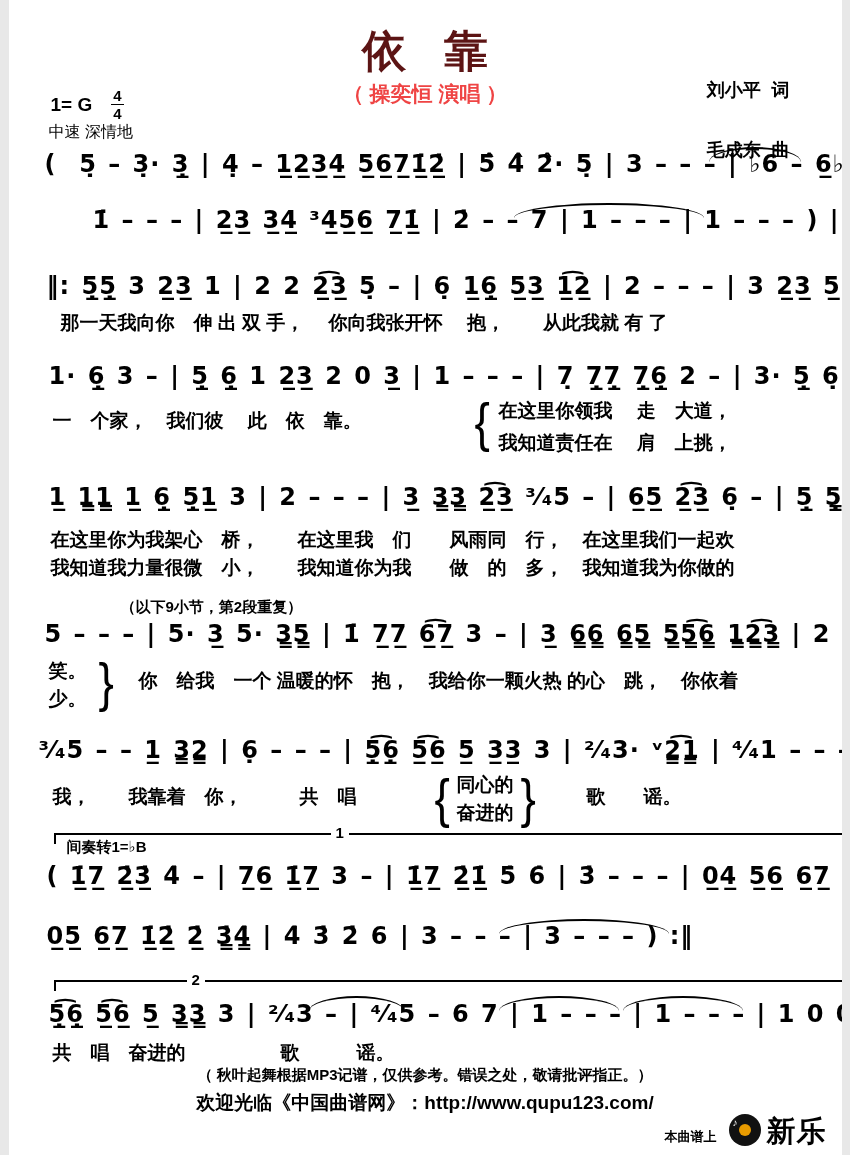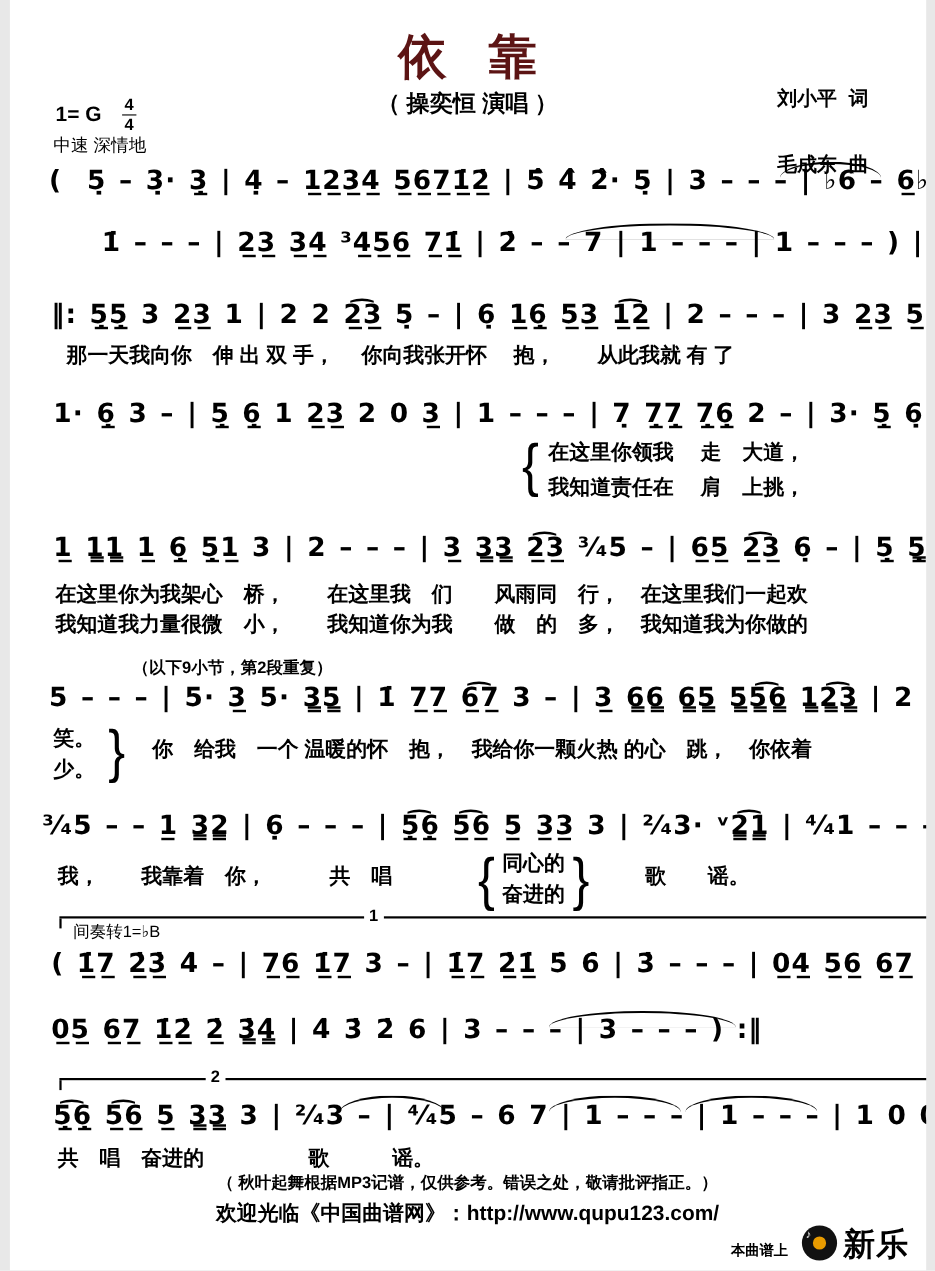--- a/index.html
+++ b/index.html
@@ -8,42 +8,42 @@
     background:#ffffff;overflow:hidden;
     font-family:"Liberation Sans","DejaVu Sans",sans-serif;color:#000;
   }
   .abs{position:absolute;}
   .title{
     width:100%;text-align:center;top:22px;font-size:44px;font-weight:bold;
     color:#5c1414;letter-spacing:38px;text-indent:38px;
     font-family:"DejaVu Sans","Liberation Sans",sans-serif;
   }
   .subtitle{
-    width:100%;text-align:center;top:80px;font-size:21px;font-weight:bold;color:#000000;
+    width:100%;text-align:center;top:80px;font-size:21px;font-weight:bold;color:#ef4444;
   }
   .credits{right:52px;top:76px;text-align:left;font-size:18px;font-weight:bold;line-height:30px;white-space:pre-line;font-family:Liberation Mono, monospace;}
   .keysig{left:42px;top:88px;font-size:19px;font-weight:bold;display:flex;align-items:center;gap:19px;}
   .frac{display:inline-flex;flex-direction:column;align-items:center;line-height:1;font-size:15px;font-weight:bold;}
   .frac .fl{border-bottom:1.5px solid #000;padding:0 2px 1px;}
   .frac .fb{padding-top:1px;}
   .tempo{left:40px;top:122px;font-size:16px;font-weight:normal;}
   .music{
     font-family:"DejaVu Sans","Liberation Sans",sans-serif;
     font-weight:bold;font-size:24px;letter-spacing:1px;word-spacing:2px;
     white-space:pre;color:#000;
   }
   .lyric{font-size:19px;font-weight:600;white-space:pre;}
   .small-note{font-size:15px;font-weight:bold;}
   .brace{font-size:46px;font-weight:400;line-height:1;transform:scaleY(1.15);transform-origin:top;}
   .tie{position:absolute;height:13px;border-top:2px solid #000;border-radius:50% 50% 0 0/100% 100% 0 0;}
   .volta{position:absolute;border-top:2px solid #000;height:10px;}
   .volta::before{content:"";position:absolute;left:0;top:0;height:9px;border-left:2px solid #000;}
   .volta::after{content:"";position:absolute;right:0;top:0;height:9px;border-right:2px solid #000;}
   .volta-no{position:absolute;font-size:15px;font-weight:bold;background:#fff;padding:0 5px;}
-  .volta-label{position:absolute;font-size:15px;font-weight:normal;background:#fff;padding:0 4px;}
+  .volta-label{position:absolute;font-size:15px;font-weight:bold;background:#fff;padding:0 4px;}
   .site{width:100%;text-align:center;font-size:19px;font-weight:600;}
   .foot-note{width:100%;text-align:center;font-size:15px;font-weight:bold;}
   .brand-prefix{font-size:13px;font-weight:bold;}
   .brand-name{font-size:29px;font-weight:900;letter-spacing:1px;}
   .record{width:32px;height:32px;border-radius:50%;background:#111;}
   .record .center{position:absolute;left:10px;top:10px;width:12px;height:12px;border-radius:50%;background:#e89b00;}
   .record .note{position:absolute;left:4px;top:3px;color:#fff;font-size:10px;font-weight:bold;}
 </style>
 </head>
 <body>
@@ -67,20 +67,21 @@
   <div class="abs music" style="left:36px;top:150px;">(  5̣ – 3̣· 3̣̲ | 4̣ – 1̲2̲3̲4̲ 5̲6̲7̲1̲̇2̲̇ | 5̂ 4̂ 2̂· 5̣ | 3 – – – | ♭6 – 6̲♭7̲ ♮7̲2̲̇ |</div>
   <div class="tie" style="left:700px;top:147px;width:92px;"></div>
 
   <div class="abs music" style="left:84px;top:206px;">1̇ – – – | 2̲3̲ 3̲4̲ ³4̲5̲6̲ 7̲1̲̇ | 2̇ – – 7 | 1 – – – | 1 – – – ) |</div>
   <div class="tie" style="left:505px;top:203px;width:190px;"></div>
 
   <div class="abs music" style="left:38px;top:272px;">‖: 5̣̲5̣̲ 3 2̲3̲ 1 | 2 2 2̲͡3̲ 5̣ – | 6̣ 1̲6̣̲ 5̲3̲ 1̲͡2̲ | 2 – – – | 3 2̲3̲ 5̲ 3 2̲ |</div>
   <div class="abs lyric" style="left:52px;top:310px;">那一天我向你　伸 出 双 手，　 你向我张开怀　 抱，　　从此我就 有 了</div>
 
   <div class="abs music" style="left:40px;top:362px;">1· 6̣̲ 3 – | 5̣̲ 6̣̲ 1 2̲3̲ 2 0 3̲ | 1 – – – | 7̣ 7̣̲7̣̲ 7̣̲6̣̲ 2 – | 3· 5̣̲ 6̣ – |</div>
+  <div class="abs lyric" style="left:44px;top:408px;">一　个家，　我们彼　 此　依　靠。</div>
   <div class="abs brace" style="left:466px;top:396px;">{</div>
   <div class="abs lyric" style="left:490px;top:430px;">我知道责任在　 肩　上挑，</div>
   <div class="abs lyric" style="left:490px;top:398px;">在这里你领我　 走　大道，</div>
 
   <div class="abs music" style="left:40px;top:483px;">1̲ 1̳1̳ 1̲ 6̣̲ 5̣̲1̲ 3 | 2 – – – | 3̲ 3̳3̳ 2̲͡3̲ ³⁄₄5 – | 6̲5̲ 2̲͡3̲ 6̣ – | 5̣̲ 5̣̳5̣̳ 6̣̲1̲ 2̲͡3̲ 6· 5̲ |</div>
   <div class="abs lyric" style="left:42px;top:527px;">在这里你为我架心　桥，　　在这里我　们　　风雨同　行，　在这里我们一起欢</div>
   <div class="abs lyric" style="left:42px;top:555px;">我知道我力量很微　小，　　我知道你为我　　做　的　多，　我知道我为你做的</div>
 
   <div class="abs small-note" style="left:112px;top:598px;">（以下9小节，第2段重复）</div>
   <div class="abs music" style="left:36px;top:620px;">5 – – – | 5· 3̲ 5· 3̳5̳ | 1̇ 7̲7̲ 6̲͡7̲ 3 – | 3̲ 6̳6̳ 6̳5̳ 5̳5̳͡6̳ 1̳2̳͡3̳ | 2 – – 3̲ 2̲3̲ |</div>

